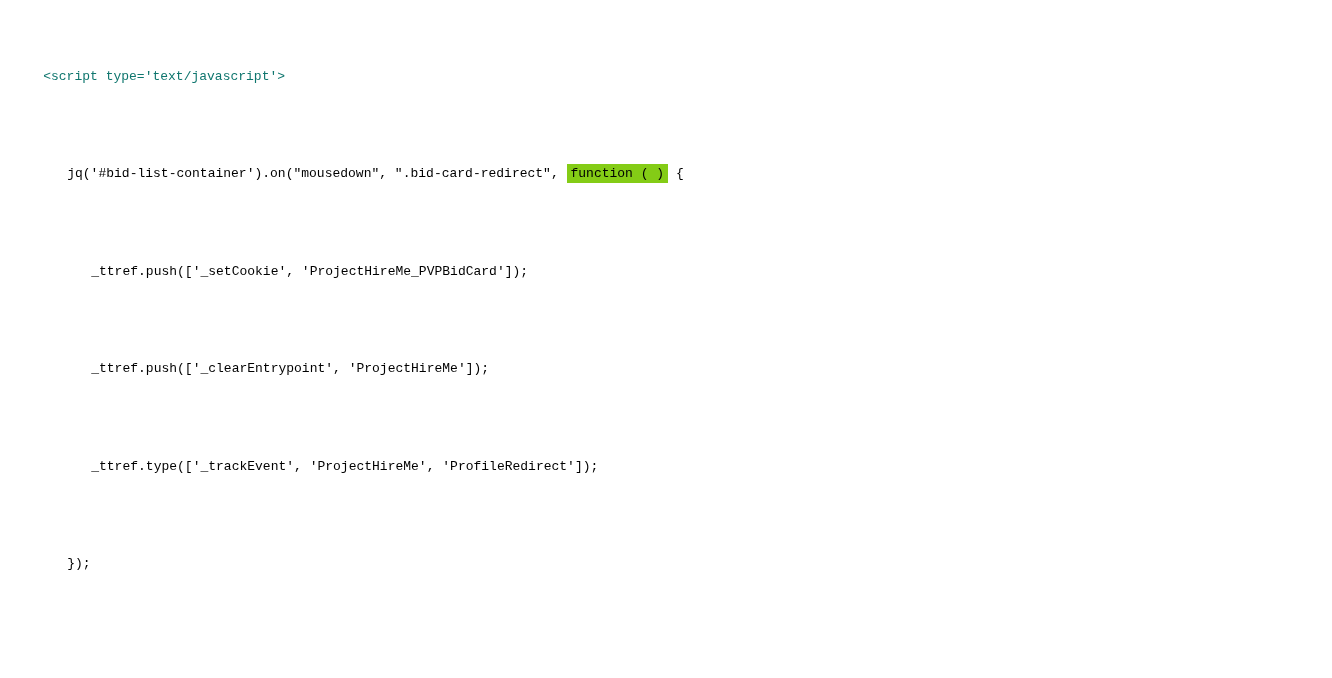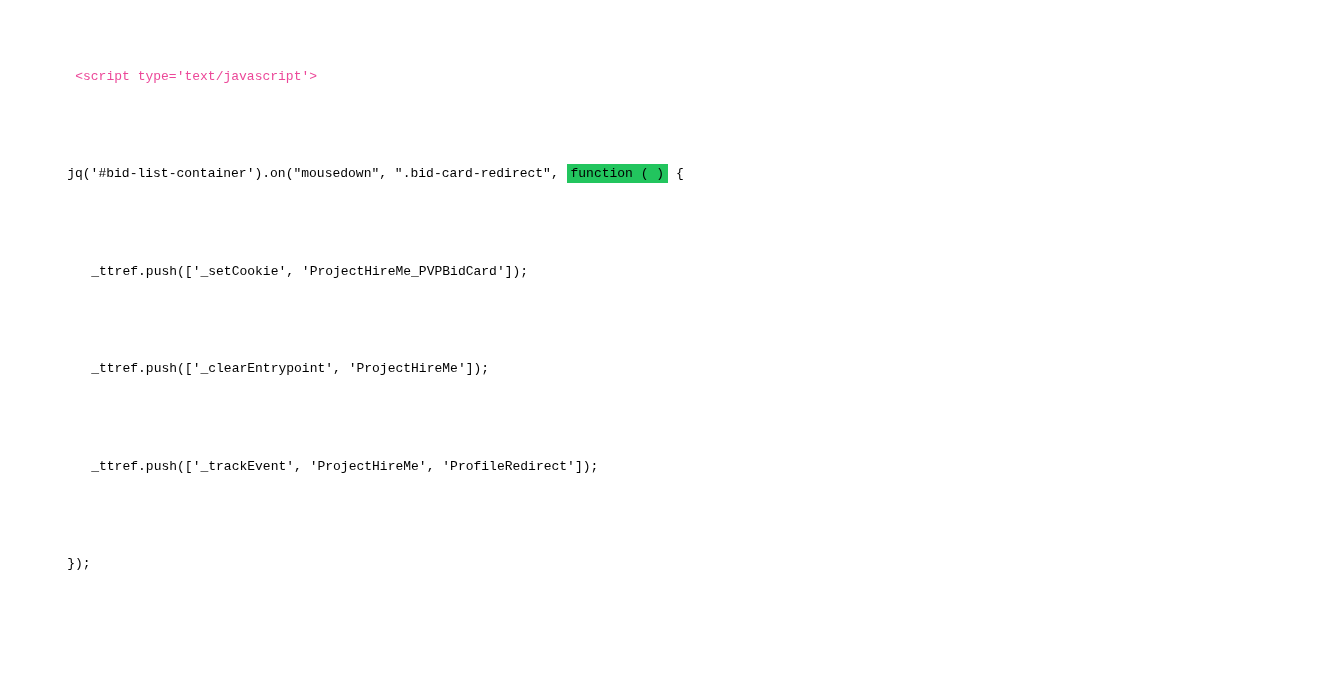--- a/index.html
+++ b/index.html
@@ -23,43 +23,43 @@
       line-height: 1.5;
       white-space: pre-wrap;
       word-break: break-all;
     }
 
     .code-line {
       display: block;
       min-height: 1.5em;
     }
 
-    .tag-color { color: #ec4899; margin-left: 32px; }
+    .tag-color { color: #0f766e; }
 
     .indent-1 { padding-left: 24px; }
     .indent-2 { padding-left: 48px; }
   </style>
 </head>
 <body>
 
 <div class="code-container">
   <span class="code-line">
     <span class="tag-color">&lt;script type='text/javascript'&gt;</span>
   </span>
   <span class="code-line indent-1">
-    jq('#bid-list-container').on("mousedown", ".bid-card-redirect", <span style="background:#22c55e; padding: 2px 4px;">function ( )</span> {
+    jq('#bid-list-container').on("mousedown", ".bid-card-redirect", <span style="background:#84cc16; padding: 2px 4px;">function ( )</span> {
   </span>
   <span class="code-line indent-2">
     _ttref.push(['_setCookie', 'ProjectHireMe_PVPBidCard']);
   </span>
   <span class="code-line indent-2">
     _ttref.push(['_clearEntrypoint', 'ProjectHireMe']);
   </span>
   <span class="code-line indent-2">
-    _ttref.push(['_trackEvent', 'ProjectHireMe', 'ProfileRedirect']);
+    _ttref.type(['_trackEvent', 'ProjectHireMe', 'ProfileRedirect']);
   </span>
   <span class="code-line indent-1">
     });
   </span>
   <span class="code-line">&nbsp;</span>
   
   
   
   
   

